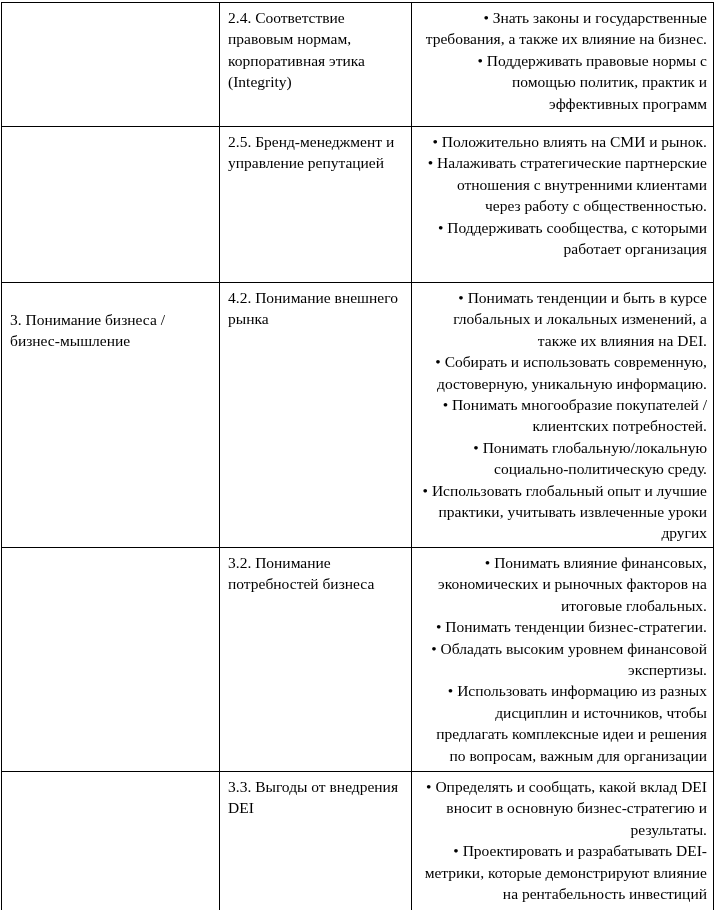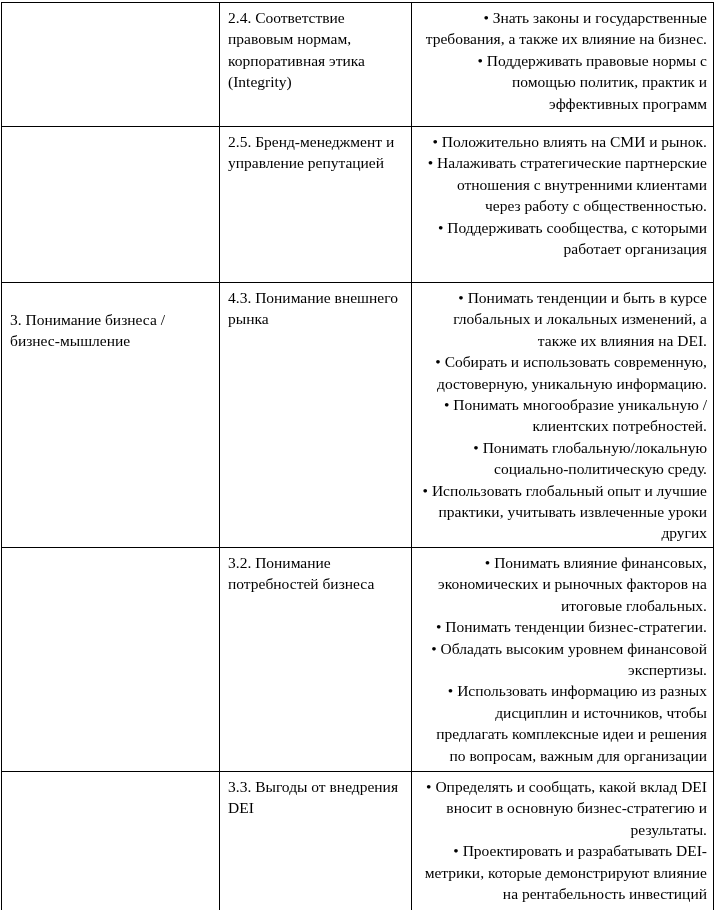--- a/index.html
+++ b/index.html
@@ -88,26 +88,26 @@
             <div class="bullet">• Налаживать стратегические партнерские отношения с внутренними клиентами через работу с общественностью.</div>
             <div class="bullet">• Поддерживать сообщества, с которыми работает организация</div>
           </td>
   </tr>
 
   <tr>
     <td class="cat-cell">
       <div class="cell-text">3. Понимание бизнеса / бизнес-мышление</div>
     </td>
     <td>
-      <div class="cell-text">4.3. Понимание внешнего рынка</div>
+      <div class="cell-text">4.2. Понимание внешнего рынка</div>
     </td>
     <td>
             <div class="bullet">• Понимать тенденции и быть в курсе глобальных и локальных изменений, а также их влияния на DEI.</div>
             <div class="bullet">• Собирать и использовать современную, достоверную, уникальную информацию.</div>
-            <div class="bullet">• Понимать многообразие уникальную / клиентских потребностей.</div>
+            <div class="bullet">• Понимать многообразие покупателей / клиентских потребностей.</div>
             <div class="bullet">• Понимать глобальную/локальную социально-политическую среду.</div>
             <div class="bullet">• Использовать глобальный опыт и лучшие практики, учитывать извлеченные уроки других</div>
           </td>
   </tr>
 
   <tr>
     <td class="cat-cell">
       <div class="cell-text"></div>
     </td>
     <td>

